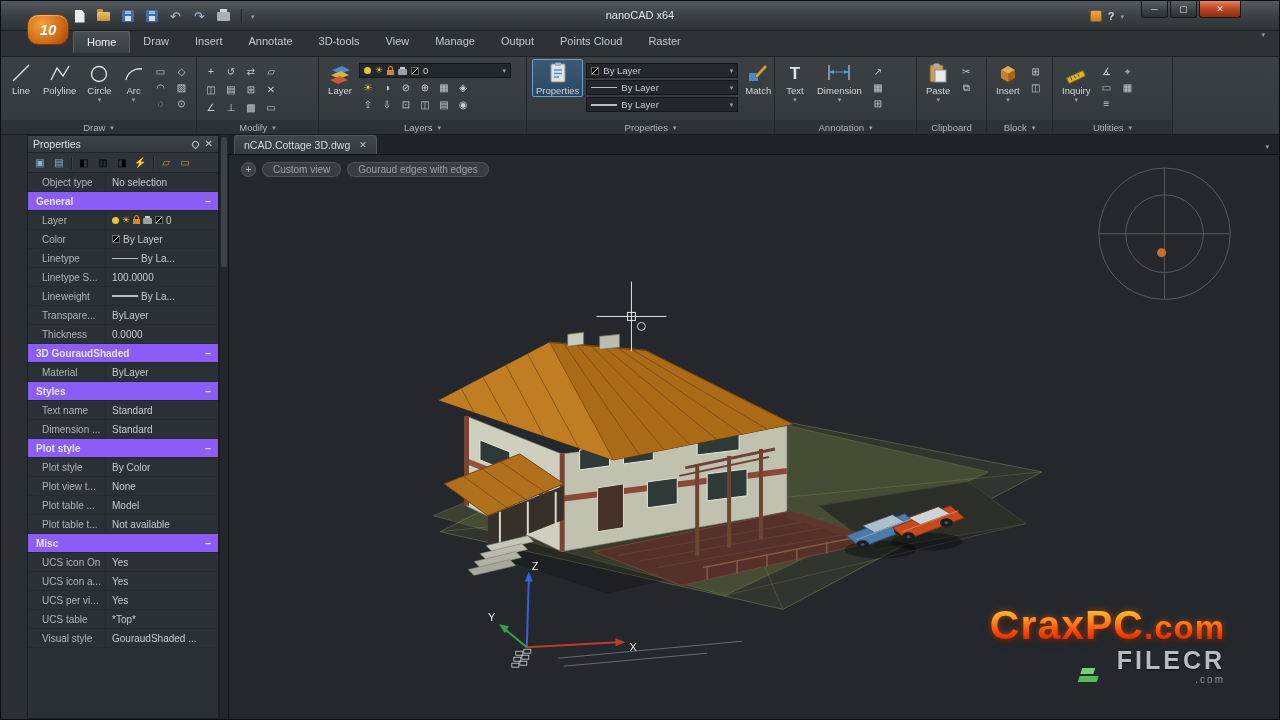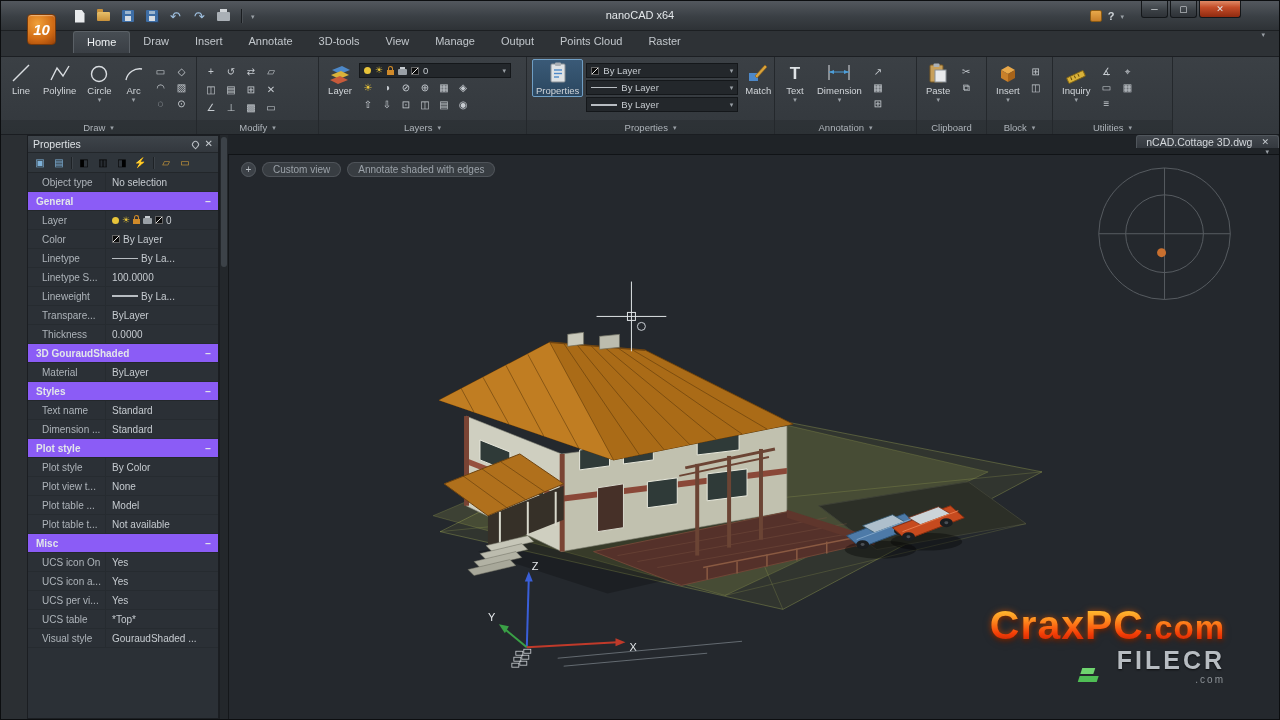--- a/index.html
+++ b/index.html
@@ -1,21 +1,21 @@
 <!DOCTYPE html>
 <html><head>
 <meta charset="utf-8">
 <style>
   html,body{margin:0;padding:0;background:#15181b;}
   *{box-sizing:border-box;font-family:"Liberation Sans",sans-serif;}
   .app{position:relative;width:1280px;height:720px;background:#2b2f33;overflow:hidden;border:1px solid #0c0e10;user-select:none;}
 
   
   .titlebar{position:absolute;top:0;left:0;right:0;height:30px;background:linear-gradient(#53585e,#3a3f44 55%,#2e3236);border-bottom:1px solid #1c1f22;}
-  .logo{position:absolute;left:26px;top:13px;width:29px;height:31px;border-radius:4px;background:radial-gradient(circle at 35% 30%,#f0a13a,#d06a14 60%,#9a4208);border:1px solid #7a3a08;box-shadow:inset 0 1px 1px rgba(255,255,255,.4);display:flex;align-items:center;justify-content:center;color:#fff;font-weight:bold;font-size:15px;font-style:italic;z-index:6;}
+  .logo{position:absolute;left:26px;top:13px;width:42px;height:31px;border-radius:11px;background:radial-gradient(circle at 35% 30%,#f0a13a,#d06a14 60%,#9a4208);border:1px solid #7a3a08;box-shadow:inset 0 1px 1px rgba(255,255,255,.4);display:flex;align-items:center;justify-content:center;color:#fff;font-weight:bold;font-size:15px;font-style:italic;z-index:6;}
   .qat{position:absolute;left:70px;top:7px;display:flex;gap:7px;align-items:center;}
   .qi{width:17px;height:16px;display:flex;align-items:center;justify-content:center;position:relative;}
   .qi-page{width:10px;height:13px;background:#e9ebed;clip-path:polygon(0 0,70% 0,100% 30%,100% 100%,0 100%);}
   .qi-folder{width:13px;height:9px;background:linear-gradient(#e8c06a,#c8913a);border-radius:1px;position:relative;}
   .qi-folder::before{content:"";position:absolute;top:-3px;left:0;width:6px;height:3px;background:#c8913a;border-radius:1px 1px 0 0;}
   .qi-save{width:12px;height:12px;background:#3e6ea6;border-radius:1px;position:relative;}
   .qi-save::before{content:"";position:absolute;bottom:1px;left:3px;width:6px;height:5px;background:#d7dde3;}
   .qi-save::after{content:"";position:absolute;top:1px;left:3px;width:6px;height:3px;background:#9db6ce;}
   .qi-saveall{box-shadow:2px 2px 0 -1px #2e3f55;}
   .qi-arrow{color:#9fc0e0;font-size:13px;line-height:1;}
@@ -74,21 +74,21 @@
   .tsep{width:1px;height:12px;background:#1e2226;box-shadow:1px 0 0 #3c4248;margin:0 1px;}
   .prow{display:flex;height:19px;align-items:center;border-bottom:1px solid #262b30;font-size:10px;}
   .plab{width:78px;padding-left:14px;color:#aeb4ba;border-right:1px solid #262b30;overflow:hidden;white-space:nowrap;height:100%;display:flex;align-items:center;}
   .pval{flex:1;padding-left:6px;color:#c6cbd0;display:flex;align-items:center;gap:3px;overflow:hidden;white-space:nowrap;height:100%;}
   .psec{display:flex;height:19px;align-items:center;background:#8b5cf6;border-bottom:1px solid #23272b;font-size:10px;color:#e2e6ea;padding:0 7px 0 8px;justify-content:space-between;font-weight:bold;}
   .pscroll{position:absolute;left:218px;top:134px;width:9px;bottom:0;background:#23272b;border-left:1px solid #1a1d21;}
   .pscroll::after{content:"";position:absolute;top:2px;left:1px;right:1px;height:130px;background:#3c4248;border-radius:3px;}
 
   
   .canvas{position:absolute;left:227px;top:134px;right:0;bottom:0;display:flex;flex-direction:column;}
-  .doctabs{height:20px;background:#1f2327;border-bottom:1px solid #101316;display:flex;align-items:flex-end;padding-left:6px;flex-direction:column;}
+  .doctabs{height:20px;background:#1f2327;border-bottom:1px solid #101316;display:flex;align-items:flex-end;padding-left:6px;}
   .dtab{height:19px;background:linear-gradient(#41464c,#34393f);border:1px solid #50565c;border-bottom:none;border-radius:3px 3px 0 0;padding:0 9px;font-size:10.5px;color:#d4d8dc;display:flex;gap:9px;align-items:center;}
   .dtab .px{font-size:9px;}
   .dt-collapse{margin-left:auto;margin-right:10px;padding-bottom:4px;}
   .viewport{position:relative;flex:1;background:#24282d;overflow:hidden;border-left:1px solid #14171a;}
   .viewport svg{position:absolute;inset:0;}
   .vp-controls{position:absolute;left:12px;top:7px;display:flex;gap:6px;align-items:center;font-size:10px;color:#9aa1a8;z-index:3;}
   .vp-plus{width:15px;height:15px;border-radius:50%;background:#3c4147;border:1px solid #555b61;display:flex;align-items:center;justify-content:center;font-size:10px;color:#b9bfc5;}
   .vp-pill{background:rgba(72,78,84,.55);border:1px solid rgba(120,126,132,.35);border-radius:9px;padding:1px 10px;}
 
   
@@ -567,21 +567,21 @@
         <span>nCAD.Cottage 3D.dwg</span>
         <span class="px">✕</span>
       </div>
       <span class="dd dt-collapse">▾</span>
     </div>
 
     <div class="viewport">
       <div class="vp-controls">
         <span class="vp-plus">+</span>
         <span class="vp-pill">Custom view</span>
-        <span class="vp-pill">Annotate shaded with edges</span>
+        <span class="vp-pill">Gouraud edges with edges</span>
       </div>
 
       <svg viewBox="0 0 1054 566" width="100%" height="100%" preserveAspectRatio="xMidYMid slice">
 
         <g>
           <polygon points="205,362 468,250 762,318 498,442" fill="#3d4134" stroke="rgba(170,180,90,0.25)" stroke-width="1"></polygon>
           <polygon points="468,250 816,318 556,456 212,378" fill="rgba(168,178,66,0.10)" stroke="rgba(190,200,96,0.3)" stroke-width="1"></polygon>
           <line x1="468" y1="250" x2="556" y2="456" stroke="rgba(190,200,96,0.2)"></line>
           <line x1="212" y1="378" x2="816" y2="318" stroke="rgba(190,200,96,0.2)"></line>
           <polygon points="592,352 742,328 800,370 650,396" fill="#2c2f27" stroke="#3e4136"></polygon>

